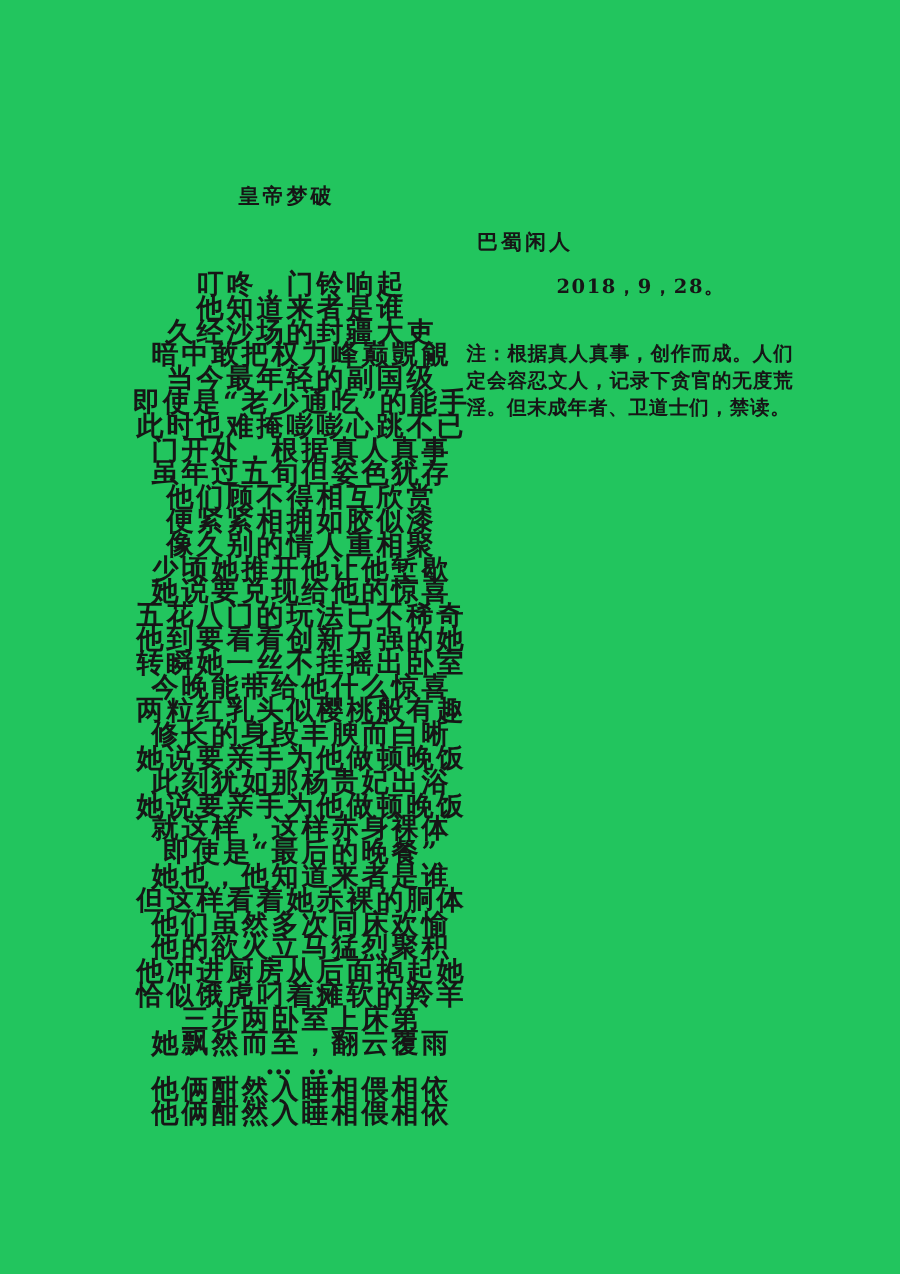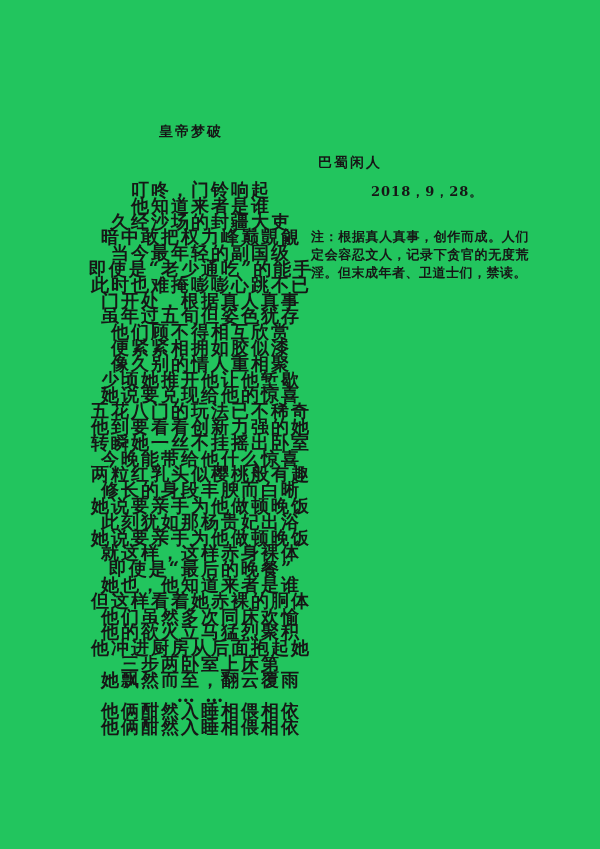--- a/index.html
+++ b/index.html
@@ -113,20 +113,21 @@
         <div class="poem-line">她说要亲手为他做顿晚饭</div>
         <div class="poem-line">此刻犹如那杨贵妃出浴</div>
         <div class="poem-line">她说要亲手为他做顿晚饭</div>
         <div class="poem-line">就这样，这样赤身裸体</div>
         <div class="poem-line">即使是“最后的晚餐”</div>
         <div class="poem-line">她也，他知道来者是谁</div>
         <div class="poem-line">但这样看着她赤裸的胴体</div>
         <div class="poem-line">他们虽然多次同床欢愉</div>
         <div class="poem-line">他的欲火立马猛烈聚积</div>
         <div class="poem-line">他冲进厨房从后面抱起她</div>
+        <div class="poem-line">恰似饿虎叼着瘫软的羚羊</div>
         <div class="poem-line">三步两卧室上床第</div>
         <div class="poem-line">她飘然而至，翻云覆雨</div>
         <div class="poem-line">… …</div>
         <div class="poem-line">他俩酣然入睡相偎相依</div>
         <div class="poem-line">他俩酣然入睡相偎相依</div>
       </div>
   </div>
 
   <div class="date-line">2018，9，28。</div>
 

